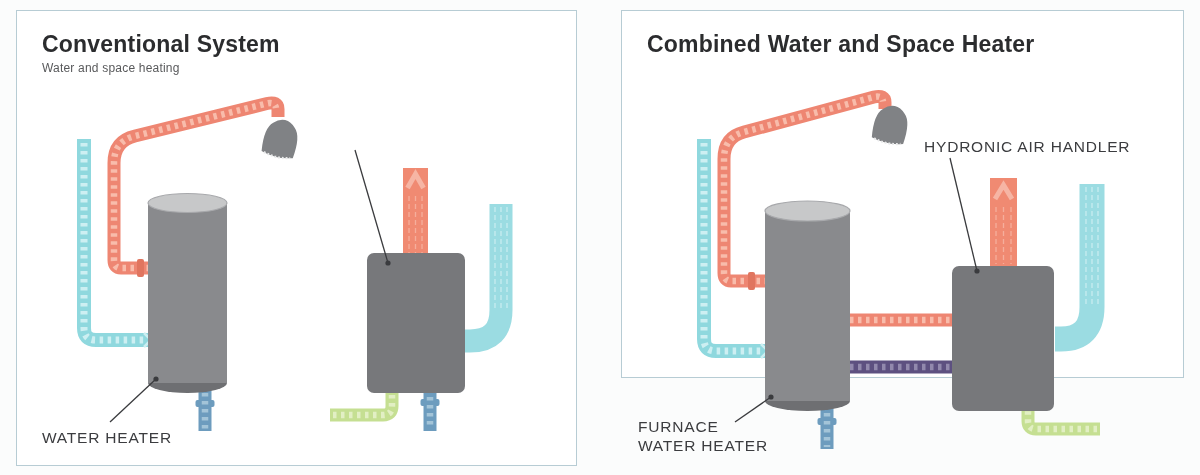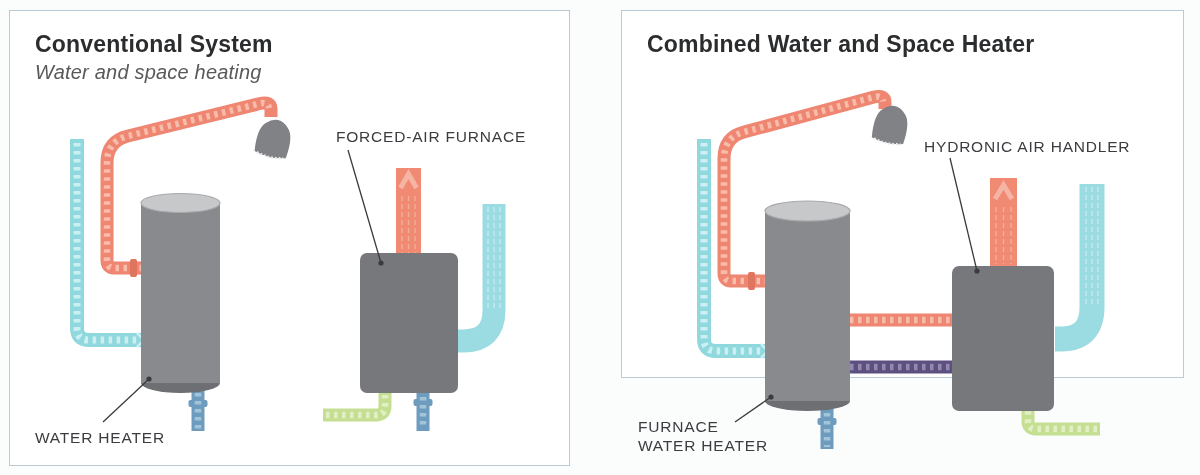--- a/index.html
+++ b/index.html
@@ -2,31 +2,31 @@
 <html style="--page_bg: #fbfcfc; --panel_border: #b7ccd4; --text_dark: #2b2c2e; --text_gray: #58595b; --label_color: #3b3c3f; --pointer: #3a3b3e; --hot: #ee8672; --hot_light: #f8bcab; --hot_dark: #e0755f; --cold: #8fd8de; --cold_light: #cdeff2; --duct_warm: #f08a72; --duct_warm_light: #f6b5a4; --duct_cool: #9bdce2; --duct_cool_light: #cdeff2; --gas_blue: #6d9cbe; --gas_blue_light: #a3c4d8; --gas_green: #c5df92; --gas_green_light: #e2efc4; --return_purple: #5d5080; --return_purple_light: #9289ad; --appliance_gray: #77787b; --tank_gray: #898a8d; --tank_top: #c7c8c9; --tank_rim: #a8a9ac; --tank_bottom: #6e6f72; --shower_gray: #808285; --spray_dots: #e9eaeb;"><head>
 <meta charset="utf-8">
 <style>
   html,body{margin:0;padding:0;background:#fbfcfc;}
   #stage{position:relative;width:1200px;height:475px;background:var(--page_bg,#fbfcfc);
          font-family:"Liberation Sans",sans-serif;overflow:hidden;}
   .panel{position:absolute;background:#ffffff;border:1.5px solid var(--panel_border,#b7ccd4);box-sizing:border-box;}
   .panel svg{position:absolute;left:0;top:0;}
   .title{position:absolute;left:25px;top:20px;font-size:23px;font-weight:700;
          color:var(--text_dark,#2b2c2e);letter-spacing:.2px;white-space:nowrap;z-index:3;}
-  .subtitle{position:absolute;left:25px;top:50px;font-size:20px;font-weight:400;
-         color:var(--text_gray,#58595b);letter-spacing:.2px;white-space:nowrap;z-index:3;font-style:italic;}
+  .subtitle{position:absolute;left:25px;top:50px;font-size:12px;font-weight:400;
+         color:var(--text_gray,#58595b);letter-spacing:.2px;white-space:nowrap;z-index:3;}
   .lbl{position:absolute;font-size:15.5px;font-weight:400;color:var(--label_color,#3b3c3f);
        letter-spacing:.8px;white-space:nowrap;z-index:3;line-height:19px;}
 </style>
 </head>
 <body>
 
 <div id="stage">
 
-  <div class="panel" style="left:9px;top:10px;width:561px;height:456px;">
+  <div class="panel" style="left:16px;top:10px;width:561px;height:456px;">
     <div class="title">Conventional System</div>
     <div class="subtitle">Water and space heating</div>
 
     <svg width="558" height="453" viewBox="0 0 558 453">
 
       <g>
         <path d="M 67,128 V 317 Q 67,329 79,329 H 137" fill="none" stroke-width="14" stroke-linejoin="round" stroke="#8fd8de"></path>
         <path d="M 67,132 V 317 Q 67,329 79,329 H 130" fill="none" stroke-width="7" stroke-dasharray="3.5 4.5" stroke="#cdeff2"></path>
         <polyline points="127,322 134,329 127,336" fill="none" stroke-width="2.5" stroke="#cdeff2"></polyline>
       </g>
@@ -90,21 +90,20 @@
       <g>
         <line x1="338" y1="139" x2="371" y2="252" stroke-width="1.3" stroke="#3a3b3e"></line>
         <circle cx="371" cy="252" r="2.6" fill="#3a3b3e"></circle>
       </g>
       <g>
         <line x1="93" y1="411" x2="139" y2="368" stroke-width="1.3" stroke="#3a3b3e"></line>
         <circle cx="139" cy="368" r="2.6" fill="#3a3b3e"></circle>
       </g>
     </svg>
 
-    <div class="lbl" style="left:326px;top:116px;">FORCED-AIR FURNACE</div>
     <div class="lbl" style="left:25px;top:417px;">WATER HEATER</div>
   </div>
 
   <div class="panel" style="left:621px;top:10px;width:563px;height:368px;">
     <div class="title">Combined Water and Space Heater</div>
 
     <svg width="560" height="453" viewBox="0 0 560 453">
 
       <g>
         <path d="M 82,128 V 328 Q 82,340 94,340 H 150" fill="none" stroke-width="14" stroke-linejoin="round" stroke="#8fd8de"></path>

